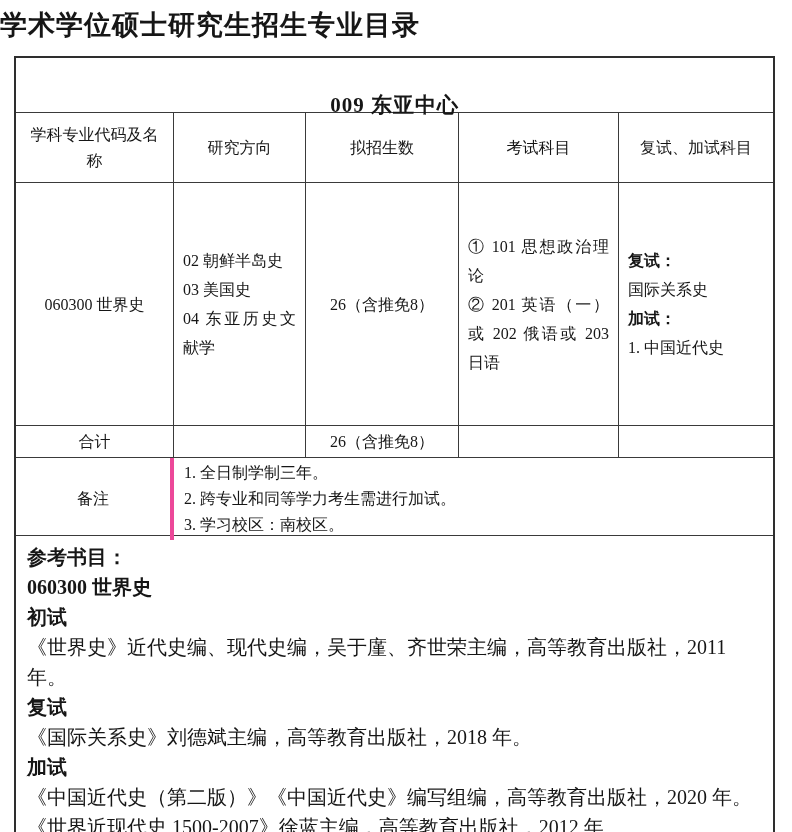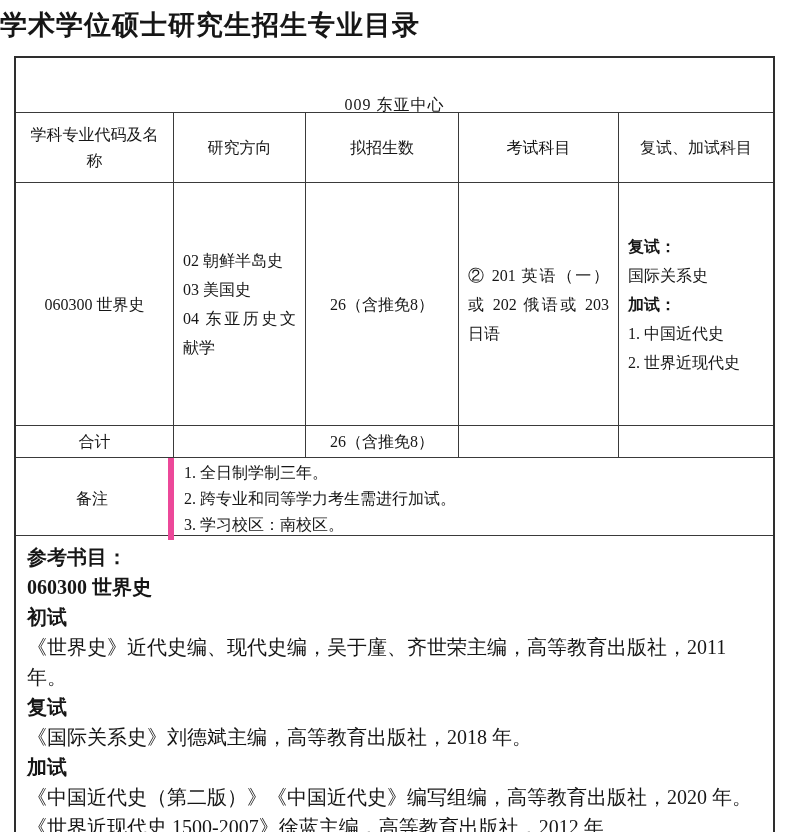--- a/index.html
+++ b/index.html
@@ -35,39 +35,39 @@
   .grid > .cell:last-child { border-right: none; }
 
   .cell {
     display: flex;
     flex-direction: column;
     justify-content: center;
   }
   .center { align-items: center; text-align: center; }
 
   .section-row { height: 55px; display: flex; align-items: center; justify-content: center; }
-  .section-title { font-size: 16px; font-weight: normal; letter-spacing: 1px; margin-top: 40px; }
+  .section-title { font-size: 21px; font-weight: bold; letter-spacing: 1px; margin-top: 40px; }
 
   .head-row { height: 70px; }
   .head-row .cell { line-height: 26px; padding: 0 8px; }
 
   .main-row { height: 243px; }
   .main-row .cell { line-height: 29px; }
   .pad-cell { padding: 0 9px; }
   .jpara { text-align: justify; }
 
   .bold { font-weight: bold; }
 
   .total-row { height: 32px; }
   .total-row .cell { line-height: 30px; }
 
   .notes-row { height: 78px; }
   .notes-row .notes-cell { line-height: 26px; padding: 2px 10px; justify-content: flex-start; }
   .notes-grid { display: grid; grid-template-columns: 158px auto; }
-  .notes-grid > .cell:first-child { border-right: 6px solid #ec4899; }
+  .notes-grid > .cell:first-child { border-right: 4px solid #ec4899; }
 
   .ref-row { padding: 6px 11px 10px 11px; line-height: 30px; font-size: 20px; }
 </style>
 </head>
 <body>
 
 <div class="page">
 
   <div class="doc-title">学术学位硕士研究生招生专业目录</div>
 
@@ -90,29 +90,29 @@
 
       <div class="cell pad-cell">
         <div class="jpara">02 朝鲜半岛史</div>
         <div class="jpara">03 美国史</div>
         <div class="jpara">04 东亚历史文献学</div>
       </div>
 
       <div class="cell center">26（含推免8）</div>
 
       <div class="cell pad-cell">
+        <div class="jpara">① 101 思想政治理论</div>
         <div class="jpara">② 201 英语（一）或 202 俄语或 203 日语</div>
       </div>
 
       <div class="cell pad-cell">
         <div class="bold">复试：</div>
         <div>国际关系史</div>
         <div class="bold">加试：</div>
         <div>1. 中国近代史</div>
-        <div>2. 世界近现代史</div>
       </div>
     </div>
 
     <div class="row grid total-row">
       <div class="cell center">合计</div>
       <div class="cell"></div>
       <div class="cell center">26（含推免8）</div>
       <div class="cell"></div>
       <div class="cell"></div>
     </div>

